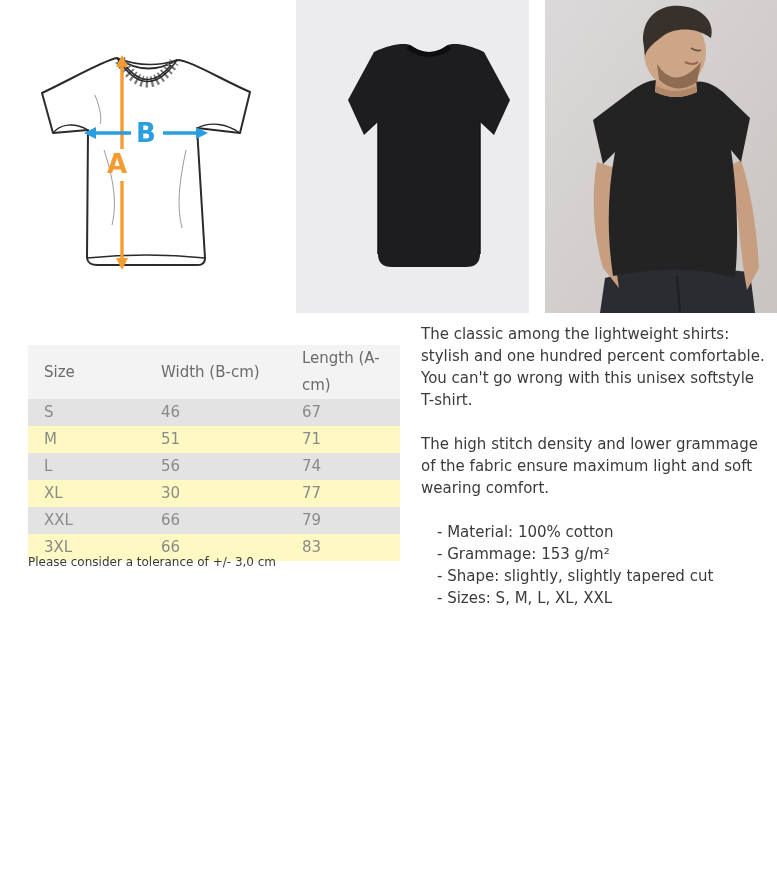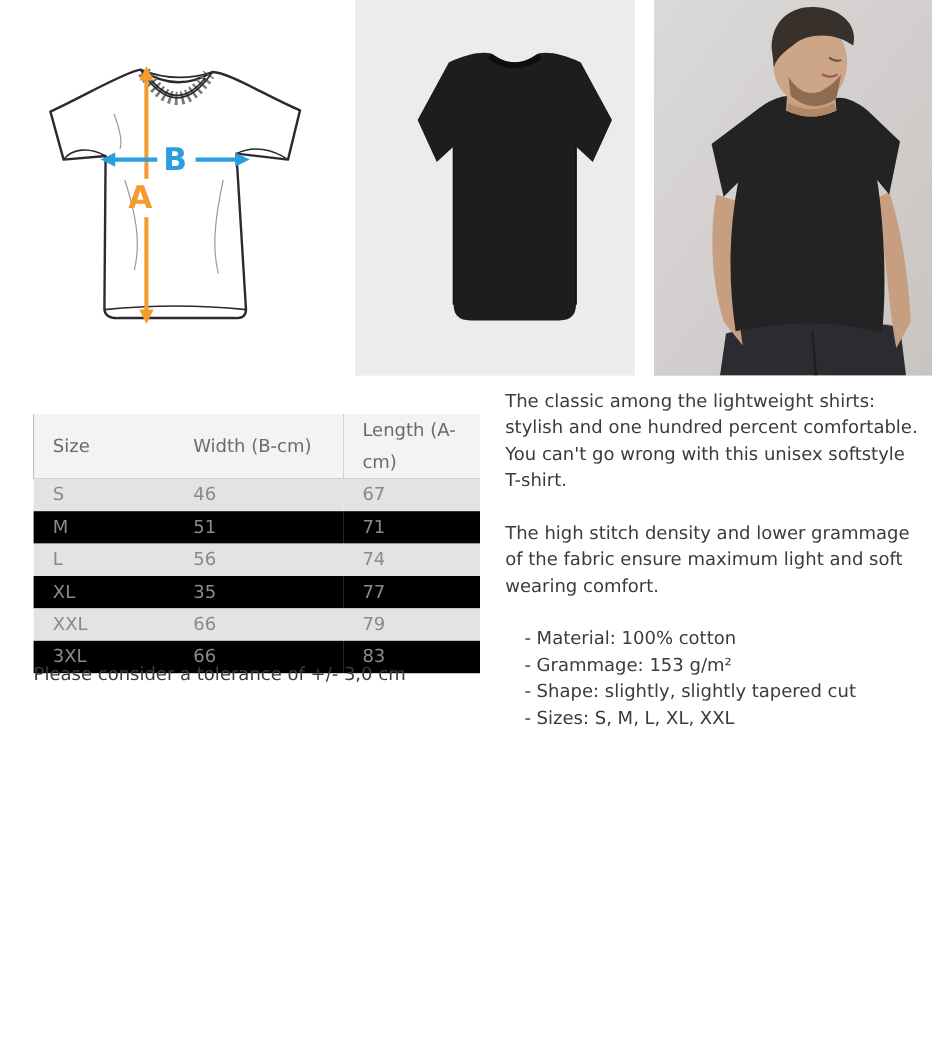--- a/index.html
+++ b/index.html
@@ -21,27 +21,27 @@
     border-collapse:collapse;table-layout:fixed;
     font-size:15px;color:#8a8a8a;
   }
   .size-table col.c1{width:117px;}
   .size-table col.c2{width:141px;}
   .size-table col.c3{width:114px;}
   .size-table th,.size-table td{
     height:27px;padding:0 0 0 16px;text-align:left;
     font-weight:normal;vertical-align:middle;line-height:27px;
   }
-  .size-table tr.row-light{background:#000000;}
+  .size-table tr.row-light{background:#fef9c3;}
   .size-table tr.row-dark{background:#e3e3e3;}
   .size-table thead th{color:#6b6b6b;background:#f3f3f3;}
 
   .tolerance-note{
     position:absolute;left:28px;top:551px;width:380px;
-    font-size:15px;color:#3c3c3c;line-height:22px;
+    font-size:12px;color:#3c3c3c;line-height:22px;
   }
 
   
   .description{
     position:absolute;left:421px;top:323px;width:352px;
     font-size:15px;line-height:22px;color:#3b3b3b;
   }
   .description p{margin:0 0 22px 0;white-space:pre-line;}
   .description ul{list-style:none;margin:16px;padding:0;}
   .description li{line-height:22px;}
@@ -192,21 +192,21 @@
       <td>51</td>
       <td>71</td>
     </tr>
     <tr class="row-dark">
       <td>L</td>
       <td>56</td>
       <td>74</td>
     </tr>
     <tr class="row-light">
       <td>XL</td>
-      <td>35</td>
+      <td>30</td>
       <td>77</td>
     </tr>
     <tr class="row-dark">
       <td>XXL</td>
       <td>66</td>
       <td>79</td>
     </tr>
     <tr class="row-light">
       <td>3XL</td>
       <td>66</td>

